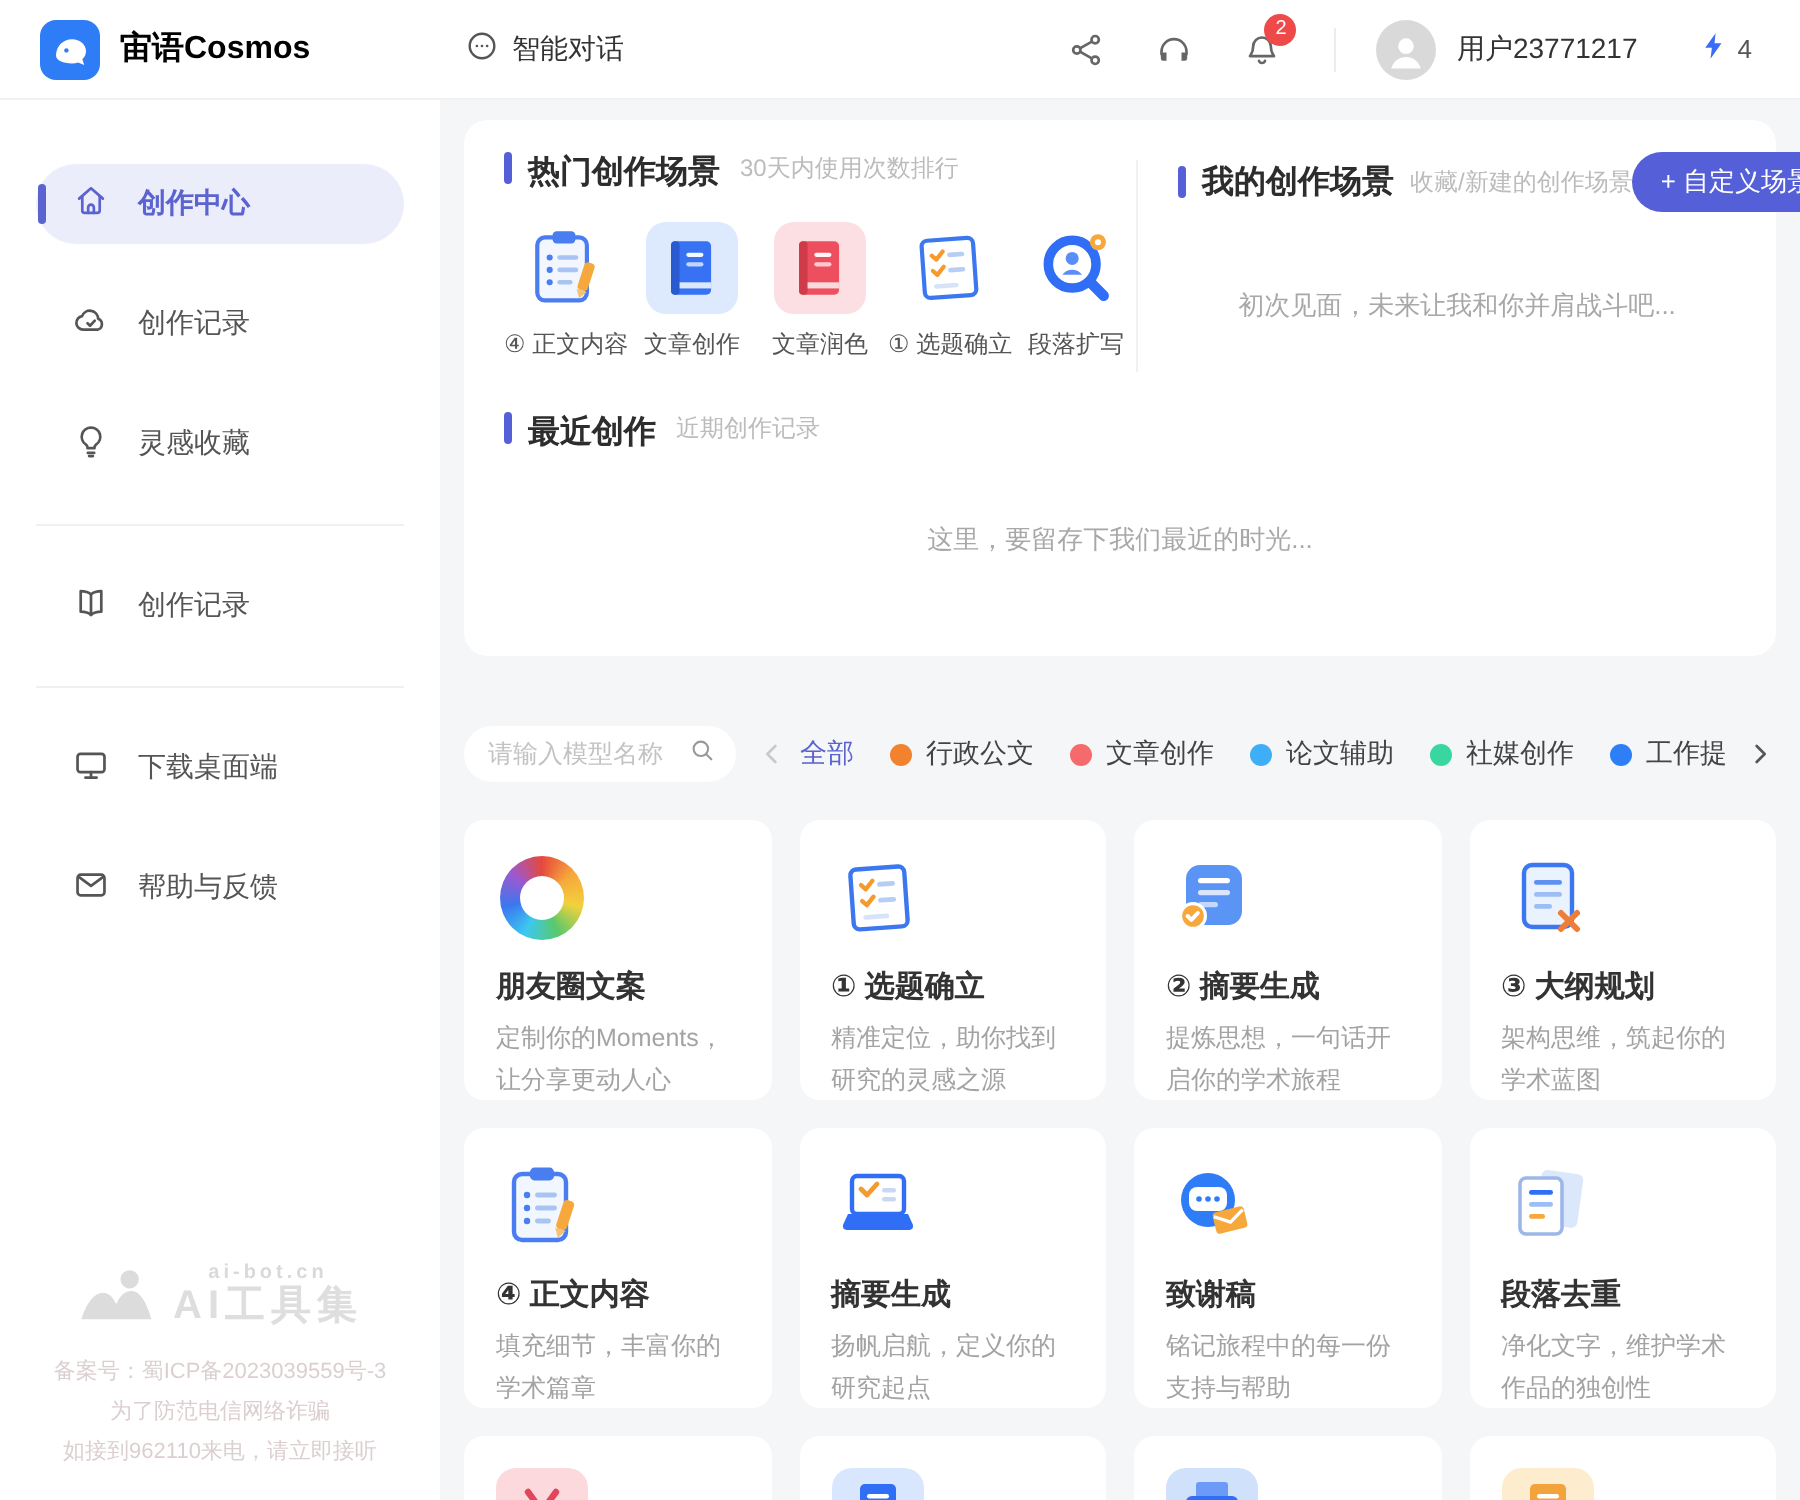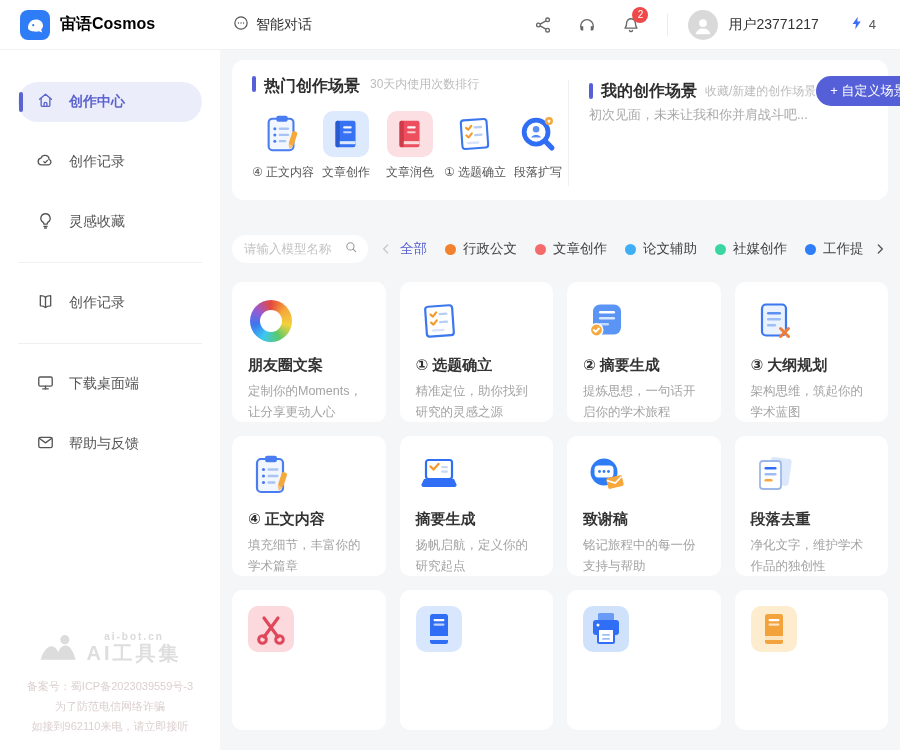--- a/index.html
+++ b/index.html
@@ -45,21 +45,21 @@
 .sec-bar{width:4px;height:16px;border-radius:2px;background:#5560d8;flex:none}
 .sec-title{font-size:16px;font-weight:bold;color:#2d2d2d;white-space:nowrap}
 .sec-sub{font-size:12px;color:#bcbcbc;margin-left:2px;white-space:nowrap}
 .hot-items{display:flex;margin-top:14px;gap:4px}
 .hot-item{width:60px;text-align:center;cursor:pointer;flex:none}
 .scene-icon{width:46px;height:46px;border-radius:10px;display:flex;align-items:center;justify-content:center;margin:0 auto}
 .scene-icon svg{width:42px;height:42px;display:block}
 .hot-label{display:block;font-size:12px;color:#555;margin-top:7px;white-space:nowrap}
 .mine-head{display:flex;align-items:center}
 .custom-btn{margin-left:auto;background:#5560d8;color:#fff;font-size:13px;border:none;border-radius:15px;padding:6px 14px;cursor:pointer;white-space:nowrap}
-.mine-empty{font-size:13px;color:#a8a8a8;}
+.mine-empty{font-size:13px;color:#a8a8a8;text-align:center;margin-top:38px}
 .recent-sec{padding-top:6px;height:128px}
 .recent-empty{font-size:13px;color:#a8a8a8;text-align:center;margin-top:34px}
 .filter-row{display:flex;align-items:center;margin-top:34px;height:30px}
 .search-box{width:136px;height:28px;background:#fff;border-radius:14px;display:flex;align-items:center;padding:0 10px 0 12px;flex:none}
 .search-box input{border:none;outline:none;flex:1;font-size:12.5px;color:#333;min-width:0;background:transparent;font-family:inherit}
 .search-box input::placeholder{color:#c3c3c3}
 .search-box svg{width:14px;height:14px;color:#999;flex:none}
 .chev{width:16px;height:16px;color:#c9c9c9;margin:0 4px 0 10px;cursor:pointer;flex:none}
 .chev svg{width:16px;height:16px;display:block}
 .chev.right{color:#555;margin:0 0 0 auto}
@@ -294,20 +294,28 @@
         <div class="mine-col">
           <div class="mine-head">
             <span class="sec-bar" style="margin-right:8px"></span>
             <span class="sec-title">我的创作场景</span>
             <span class="sec-sub" style="margin-left:8px">收藏/新建的创作场景</span>
             <button class="custom-btn">+ 自定义场景</button>
           </div>
           <div class="mine-empty">初次见面，未来让我和你并肩战斗吧...</div>
         </div>
       </div>
+      <div class="recent-sec">
+        <div class="sec-head">
+          <span class="sec-bar"></span>
+          <span class="sec-title">最近创作</span>
+          <span class="sec-sub">近期创作记录</span>
+        </div>
+        <div class="recent-empty">这里，要留存下我们最近的时光...</div>
+      </div>
     </section>
 
     <div class="filter-row">
       <div class="search-box">
         <input type="text" placeholder="请输入模型名称" style="">
         <span><svg viewBox="0 0 24 24" fill="none" stroke="currentColor" stroke-width="1.8" stroke-linecap="round">
               <circle cx="11" cy="11" r="6.2"></circle>
               <path d="M15.6 15.6L20 20"></path>
             </svg></span>
       </div>

